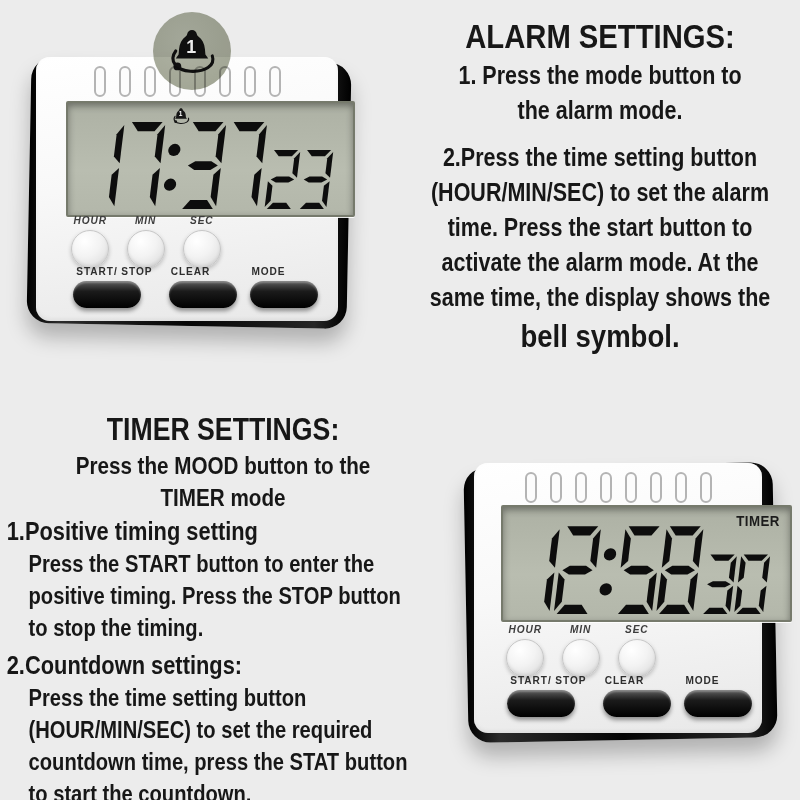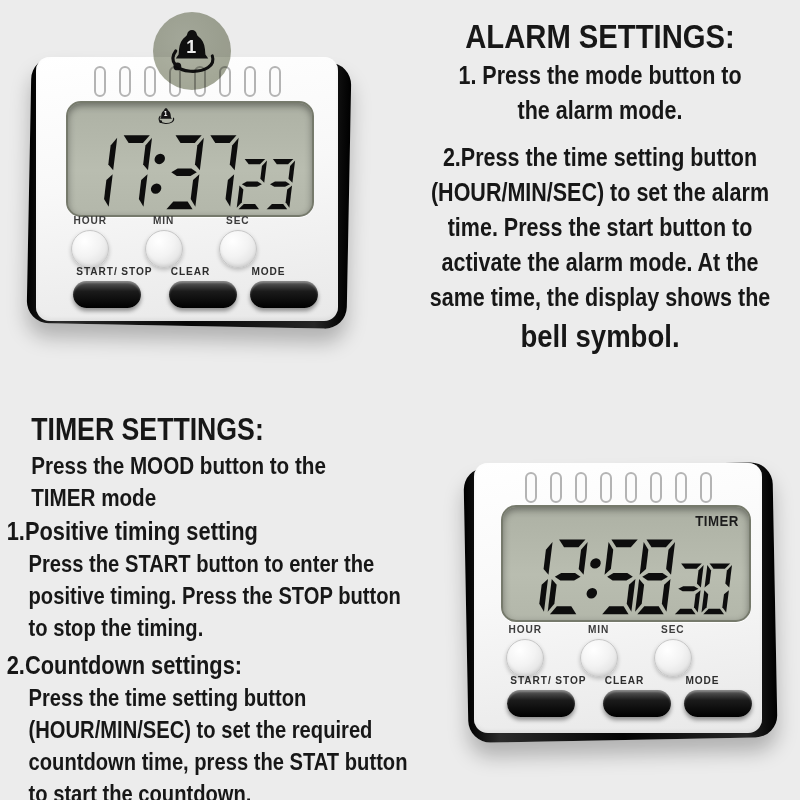--- a/index.html
+++ b/index.html
@@ -14,45 +14,45 @@
   .col-right{left:385px;top:14px;width:430px;text-align:center;}
   .col-left{left:0;top:410px;width:446px;}
   .line{white-space:nowrap;transform:scaleX(0.86);transform-origin:50% 50%;}
   .oxl{transform:scaleX(0.84);transform-origin:0 50%;}
   .h1{font-size:34px;line-height:44px;}
   .h1l{font-size:31px;line-height:40px;}
   .b{font-size:25px;line-height:35px;}
   .bl{font-size:24px;line-height:32px;}
   .tl{font-size:26px;line-height:34px;}
   .h2{font-size:32px;line-height:42px;}
-  .center{}
+  .center{text-align:center;}
   .padt{padding-left:8px;}
   .padi{padding-left:34px;}
   .gap12{height:12px;}
   .gap4{height:4px;}
   
   .timer{position:absolute;}
   .shell{position:absolute;background:linear-gradient(90deg,#000 0%,#2b2b2b 10%,#050505 50%,#262626 90%,#000 100%);border-radius:22px;box-shadow:0 14px 20px rgba(0,0,0,.25);}
   .t1 .shell{left:-7px;top:3px;right:-11px;bottom:-5px;transform:rotate(1.1deg);}
   .t2 .shell{left:-8px;top:2px;right:-13px;bottom:-7px;transform:rotate(-1.1deg);}
   .face{position:absolute;inset:0;border-radius:14px;
     background:linear-gradient(172deg,#ffffff 0%,#f8f8f8 45%,#e8e8e8 100%);
     box-shadow:inset 0 1px 2px rgba(255,255,255,.9), inset 0 -2px 4px rgba(0,0,0,.06);}
   .vents{position:absolute;top:9px;left:0;right:0;display:flex;justify-content:center;gap:13px;}
   .vent{width:8px;height:27px;border:2px solid #b4b4b4;border-radius:6px;background:#fcfcfc;}
-  .lcd{position:absolute;border-radius:15px;border:2px solid #767a6c;
+  .lcd{position:absolute;border-radius:2px;border:2px solid #767a6c;
     background:linear-gradient(180deg,#adb1a4 0%,#b9bdb0 60%,#b3b7aa 100%);
-    box-shadow:inset 0 3px 7px rgba(0,0,0,.38), 0 1px 0 rgba(255,255,255,.9);}
+    box-shadow:inset 0 3px 7px rgba(0,0,0,.38), 0 1px 0 rgba(255,255,255,.9);padding-left:41px;}
   .t1 .lcd{left:30px;top:44px;width:244px;height:112px;}
   .t2 .lcd{left:27px;top:42px;width:246px;height:113px;}
   .digits{position:absolute;left:4px;right:4px;top:6px;bottom:4px;display:flex;align-items:flex-end;justify-content:center;}
   .digits svg{width:97%;height:90%;}
   .lcd-bell{position:absolute;top:3px;left:36%;width:20px;height:20px;}
   .lcd-mode{position:absolute;top:6px;right:9px;font-size:14px;font-weight:700;letter-spacing:.5px;color:#1c1c1c;transform:scaleX(0.95);}
-  .setrow{position:absolute;display:flex;gap:32px;}
+  .setrow{position:absolute;display:flex;gap:14px;font-style:italic;}
   .t1 .setrow{left:33px;top:157px;}
   .t2 .setrow{left:30px;top:160px;}
   .setcol{display:flex;flex-direction:column;align-items:center;width:42px;}
   .setlabel{font-size:11px;font-weight:700;color:#3c3c3c;letter-spacing:1px;margin-bottom:4px;transform:scaleX(0.92);white-space:nowrap;}
   .roundbtn{width:36px;height:36px;border-radius:50%;border:1px solid #c7c7c7;
     background:radial-gradient(circle at 35% 28%, #ffffff 0%, #f3f3f3 45%, #d8d8d8 100%);
     box-shadow:0 2px 4px rgba(0,0,0,.22), inset 0 -2px 3px rgba(0,0,0,.08);}
   .pillrow{position:absolute;display:flex;gap:13px;}
   .t1 .pillrow{left:37px;top:208px;}
   .t2 .pillrow{left:33px;top:211px;}

